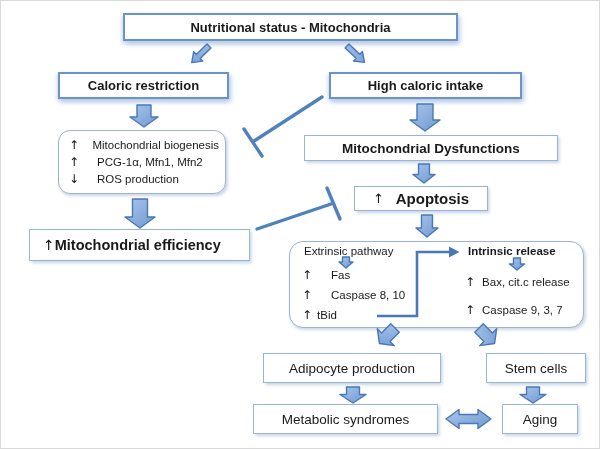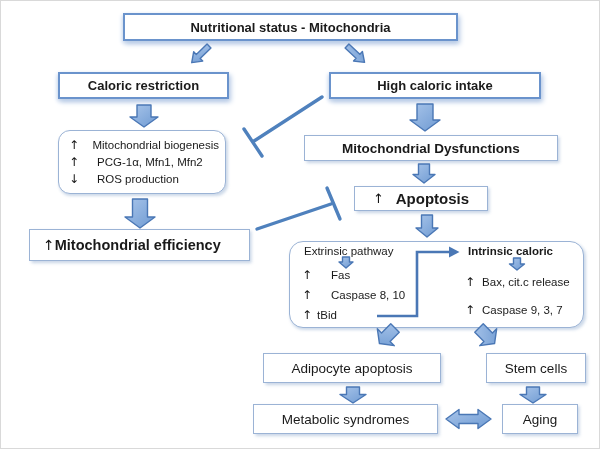--- a/index.html
+++ b/index.html
@@ -55,21 +55,21 @@
 <div class="canvas">
 
   <div class="box strong t13 bold" style="left:122px;top:12px;width:335px;height:28px;">
     <span>Nutritional status - Mitochondria</span>
   </div>
 
   <div class="box strong t13 bold" style="left:57px;top:71px;width:171px;height:27px;">
     <span>Caloric restriction</span>
   </div>
 
-  <div class="box strong t13 bold" style="left:328px;top:71px;width:212px;height:27px;">
+  <div class="box strong t13 bold" style="left:328px;top:71px;width:193px;height:27px;">
     <span>High caloric intake</span>
   </div>
 
   <div class="listbox" style="left:57px;top:129px;width:168px;height:64px;">
     <div class="mini-row">
       <span class="dir">↑</span>
       <span class="lbl">Mitochondrial biogenesis</span>
     </div>
     <div class="mini-row">
       <span class="dir">↑</span>
@@ -110,34 +110,34 @@
     <div class="pw-item" style="left:12px;top:46px;">
       <span class="dir">↑</span>
       <span style="margin-left:19px;">Caspase 8, 10</span>
     </div>
     <div class="pw-item" style="left:12px;top:66px;">
       <span class="dir">↑</span>
       <span style="margin-left:5px;">tBid</span>
     </div>
 
     <div class="pw-item bold" style="left:178px;top:3px;">
-      <span>Intrinsic caloric</span>
+      <span>Intrinsic release</span>
     </div>
     <div class="pw-item" style="left:175px;top:33px;">
       <span class="dir">↑</span>
       <span style="margin-left:7px;">Bax, cit.c release</span>
     </div>
     <div class="pw-item" style="left:175px;top:61px;">
       <span class="dir">↑</span>
       <span style="margin-left:7px;">Caspase 9, 3, 7</span>
     </div>
   </div>
 
   <div class="box t14" style="left:262px;top:352px;width:178px;height:30px;">
-    <span>Adipocyte apoptosis</span>
+    <span>Adipocyte production</span>
   </div>
 
   <div class="box t14" style="left:485px;top:352px;width:100px;height:30px;">
     <span>Stem cells</span>
   </div>
 
   <div class="box t14" style="left:252px;top:403px;width:185px;height:30px;">
     <span>Metabolic syndromes</span>
   </div>
 

